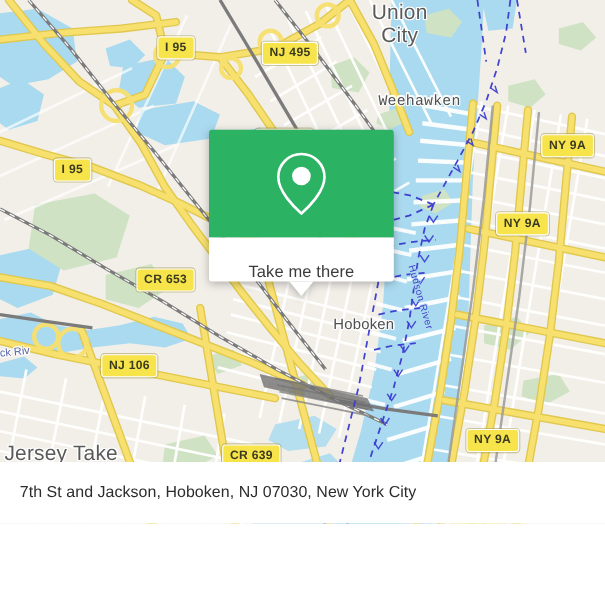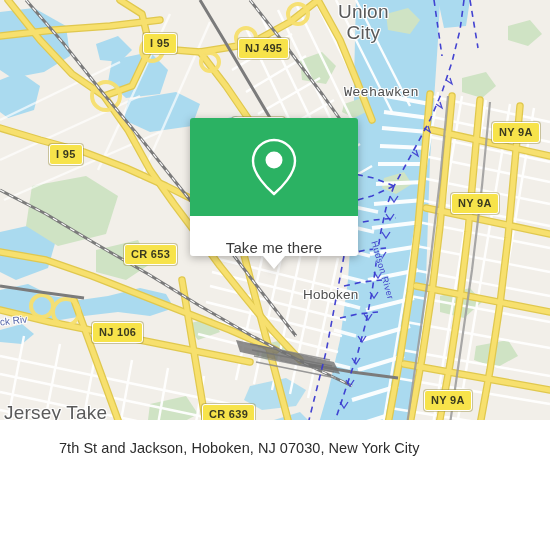--- a/index.html
+++ b/index.html
@@ -81,21 +81,21 @@
   }
 
   
   .footer{
     position:absolute;left:0;bottom:0;width:550px;height:56px;
     background:#ffffff;display:flex;align-items:center;
     box-sizing:border-box;padding:0 14px 0 18px;
   }
   .footer-text{
     flex:1;color:#2c2c2c;font-size:14.5px;line-height:1.42;
-    padding-right:10px;letter-spacing:.05px;margin-left:41px;
+    padding-right:10px;letter-spacing:.05px;
   }
   .brand{display:flex;align-items:center;gap:2px;flex:none;}
   .brand-word{
     font-size:31px;color:#1d1d1d;letter-spacing:-1.2px;
     font-family:"DejaVu Sans","Liberation Sans",sans-serif;
     font-weight:normal;line-height:1;
   }
 </style>
 </head>
 <body>

